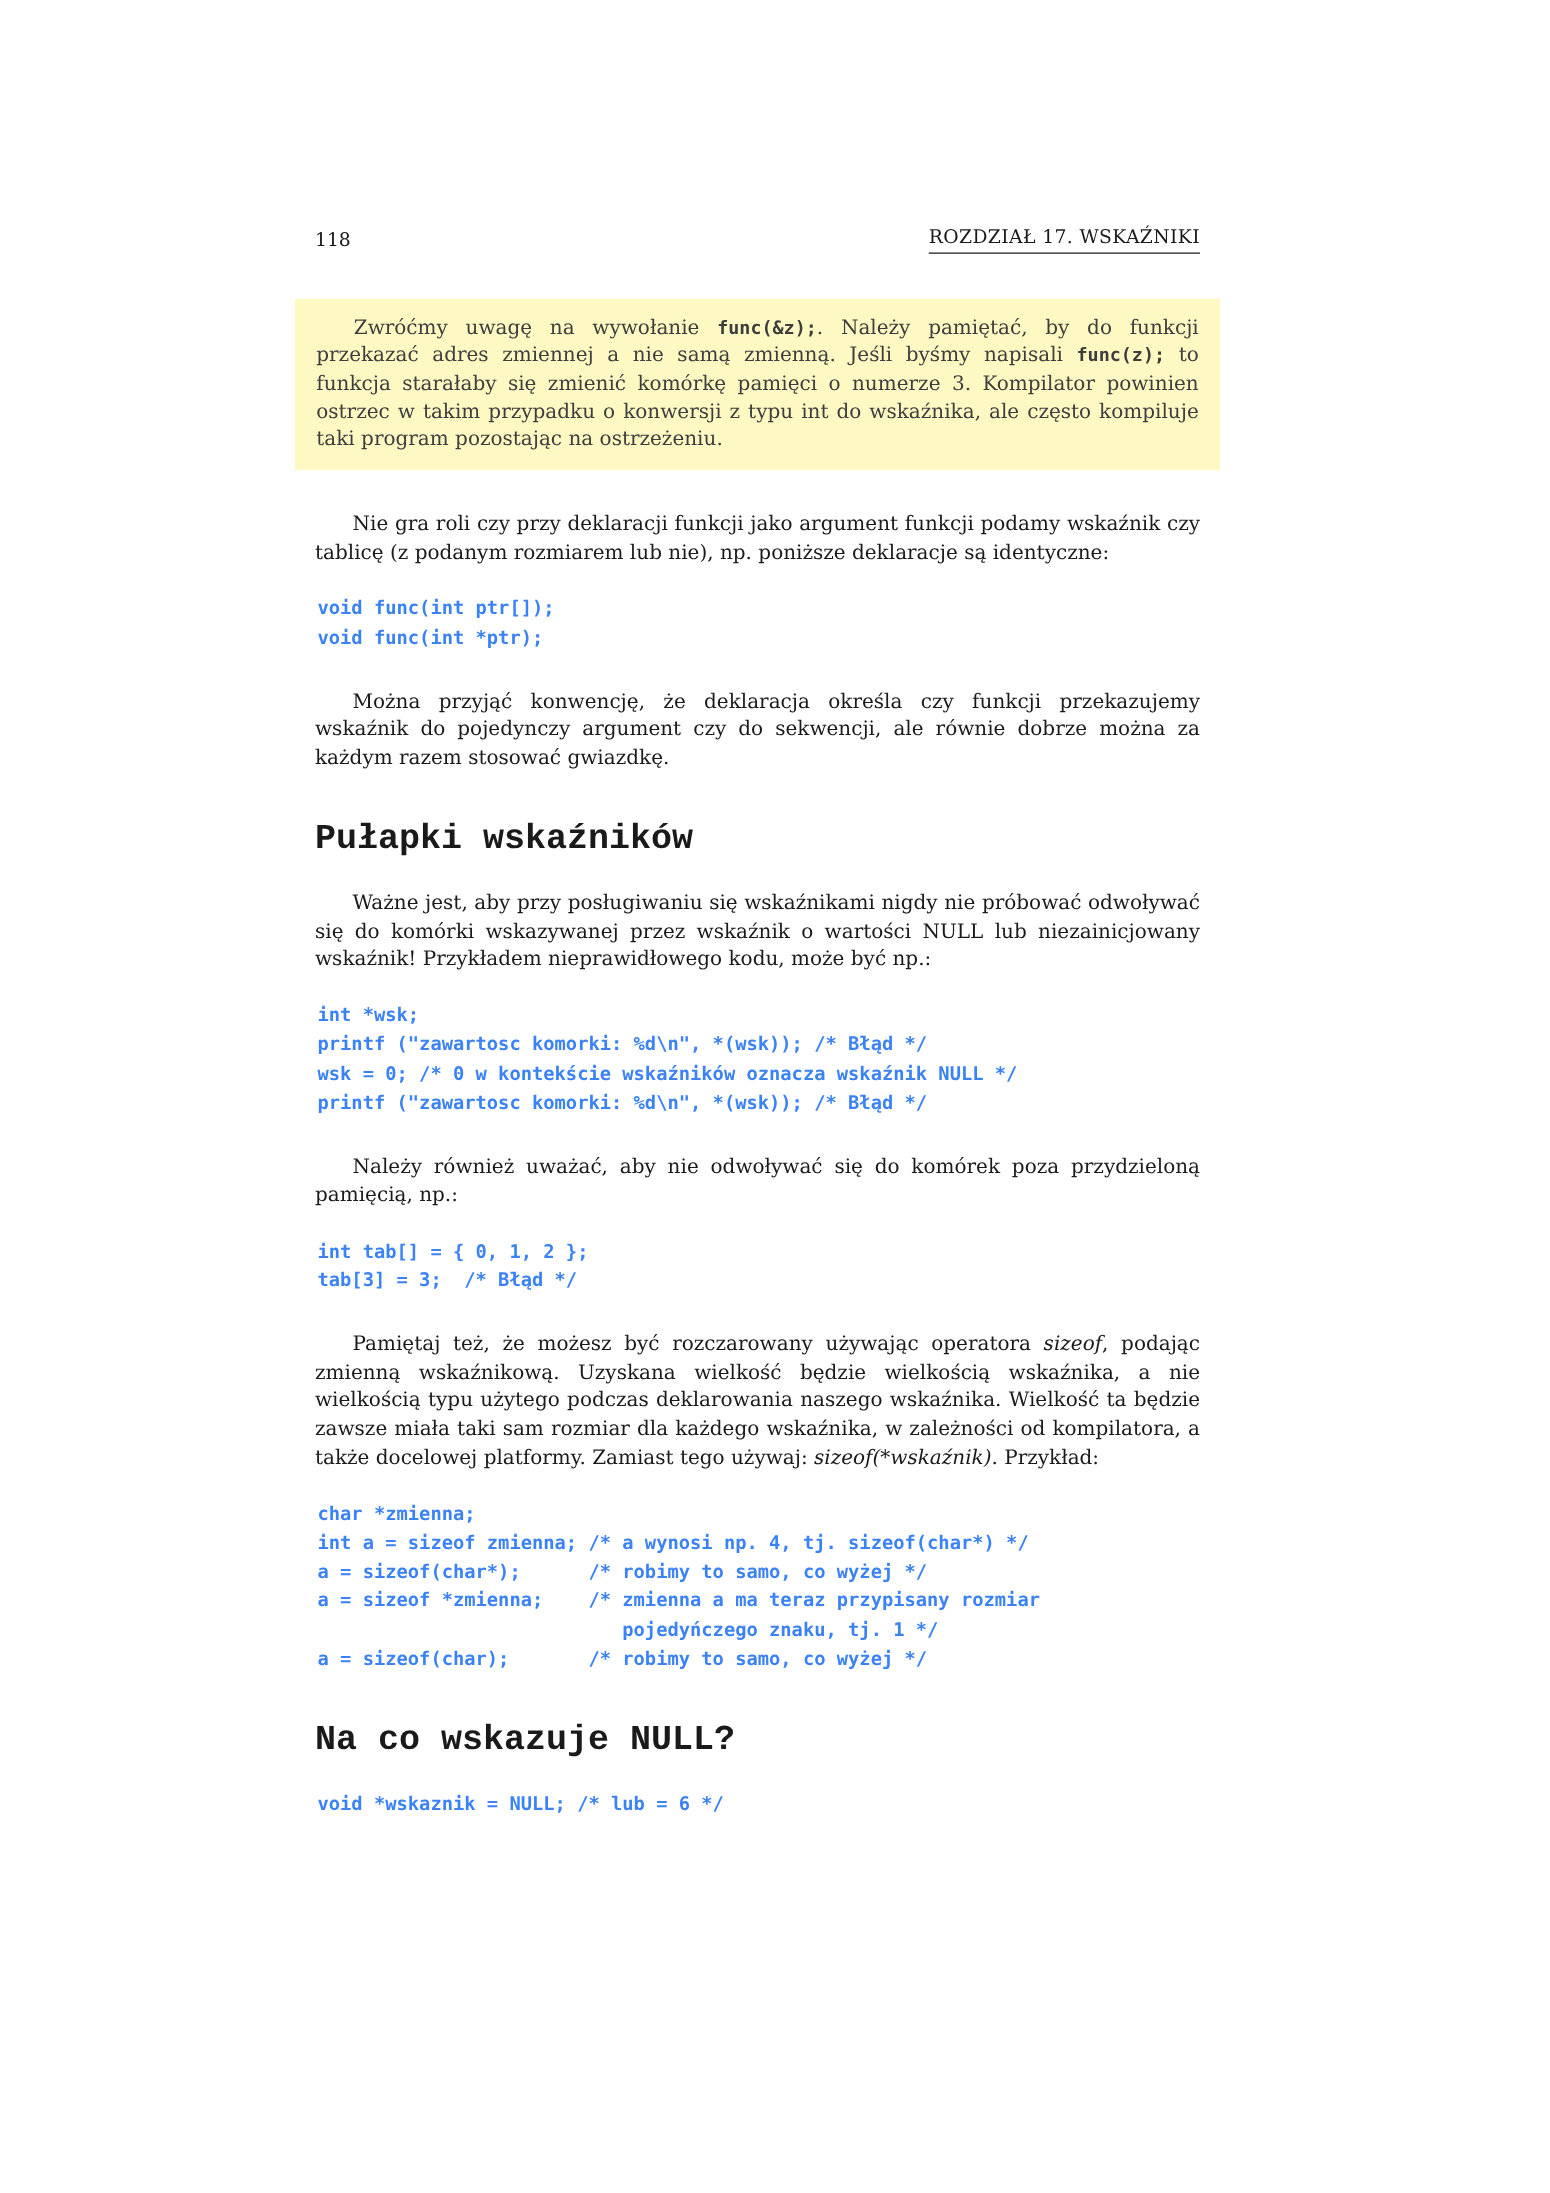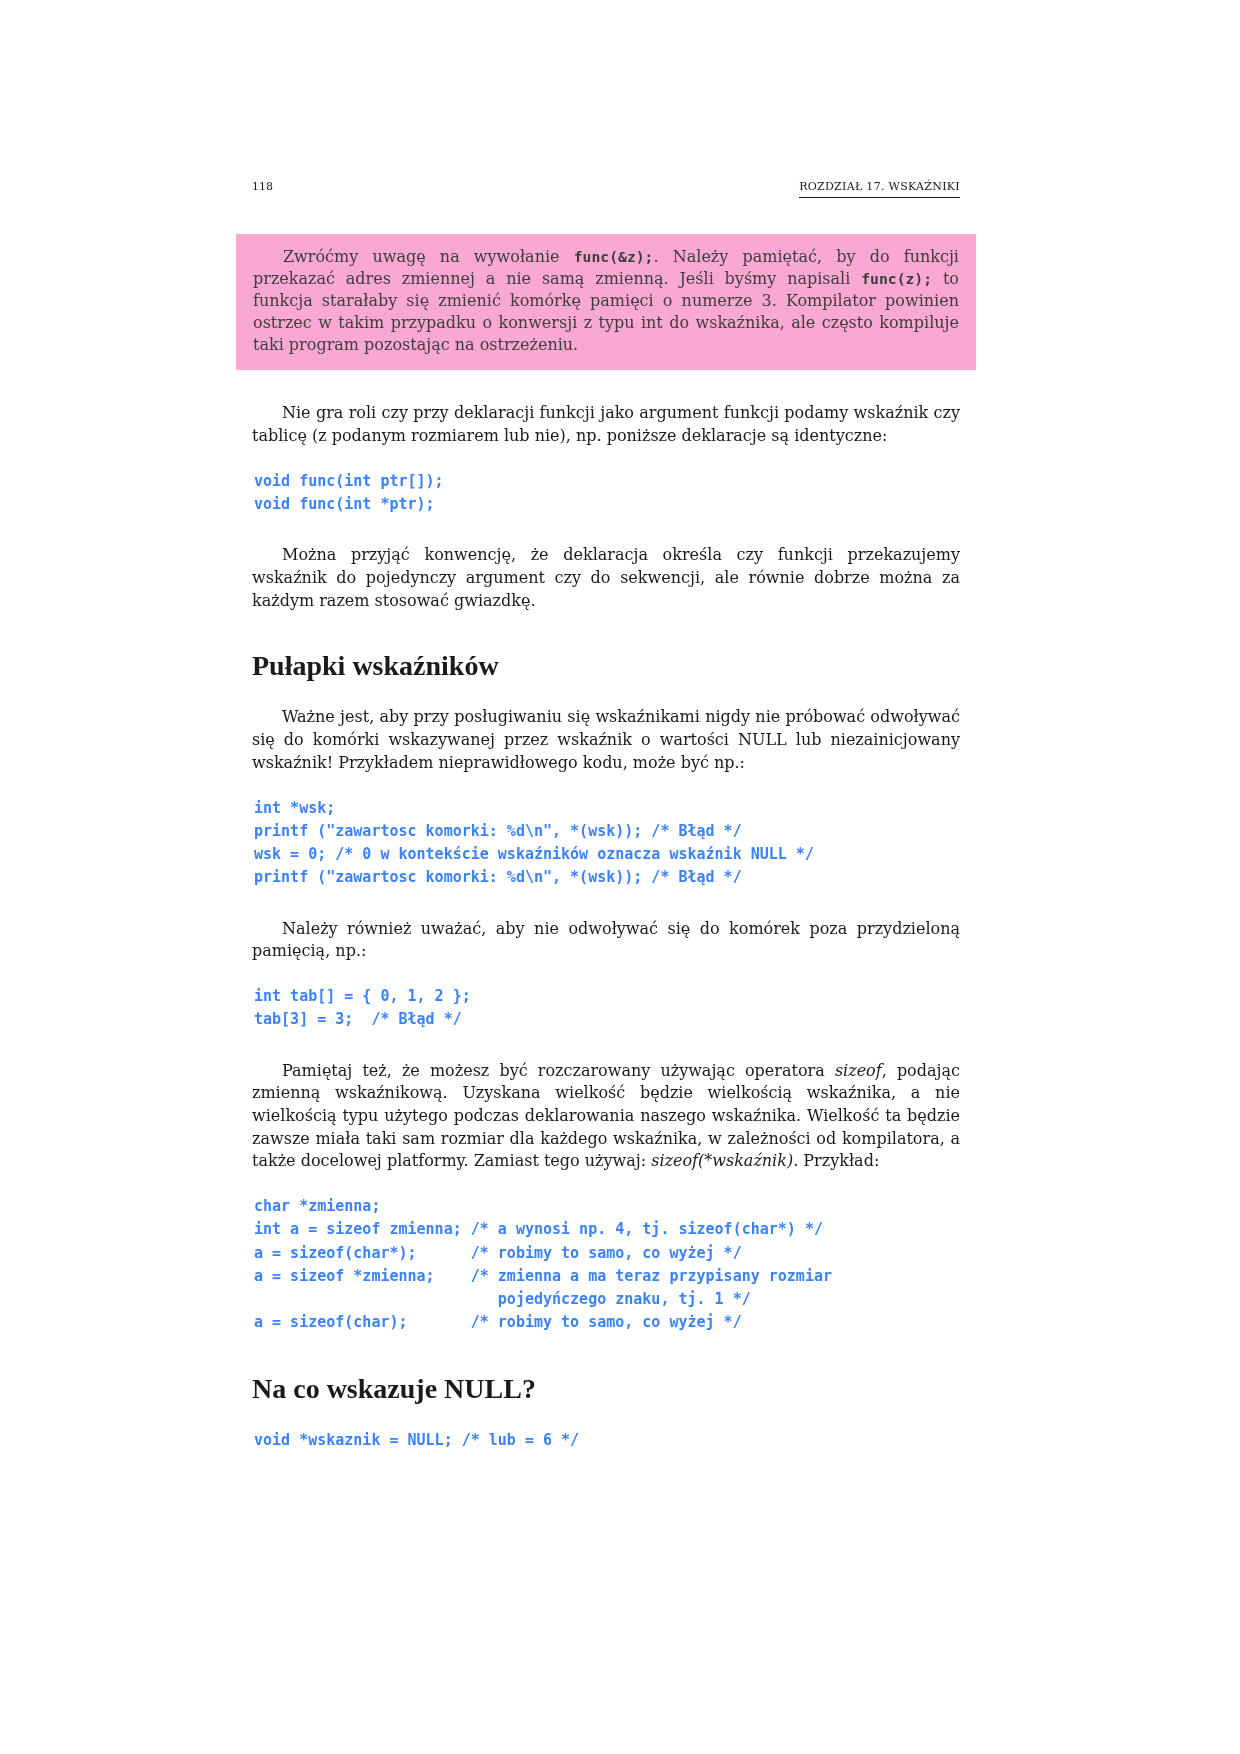--- a/index.html
+++ b/index.html
@@ -15,32 +15,32 @@
   }
   .content {
     position: absolute;
     left: 252px;
     top: 180px;
     width: 708px;
   }
   .pagehead {
     display: flex;
     justify-content: space-between;
-    align-items: flex-start;
-    font-size: 11px;
+    align-items: center;
+    font-size: 15px;
     margin-bottom: 36px;
   }
   .pagehead .pnum { font-style: normal; }
   .pagehead .chapter {
     border-bottom: 1.5px solid #1a1a1a;
     padding-bottom: 4px;
     letter-spacing: 0.3px;
   }
   .notebox {
-    background: #f9a8d4;
+    background: #fef9c3;
     color: #3d3d3d;
     width: calc(100% + 32px);
     margin: 0 0 32px -16px;
     padding: 12px 17px 14px 17px;
     font-size: 16px;
     line-height: 1.38;
     text-align: justify;
     text-indent: 30px;
   }
   .para {
@@ -53,21 +53,21 @@
   .codeblock {
     font-family: "DejaVu Sans Mono", monospace;
     font-weight: bold;
     font-size: 15px;
     line-height: 1.55;
     margin: 22px 0 28px 2px;
     white-space: pre;
     color: #3b82f6;
   }
   .h1 {
-    font-family: Liberation Serif, serif;
+    font-family: Liberation Mono, monospace;
     font-size: 28px;
     font-weight: bold;
     margin: 38px 0 24px 0;
     text-indent: 0;
   }
   .mono {
     font-family: "DejaVu Sans Mono", monospace;
     font-weight: bold;
     font-size: 0.92em;
   }

